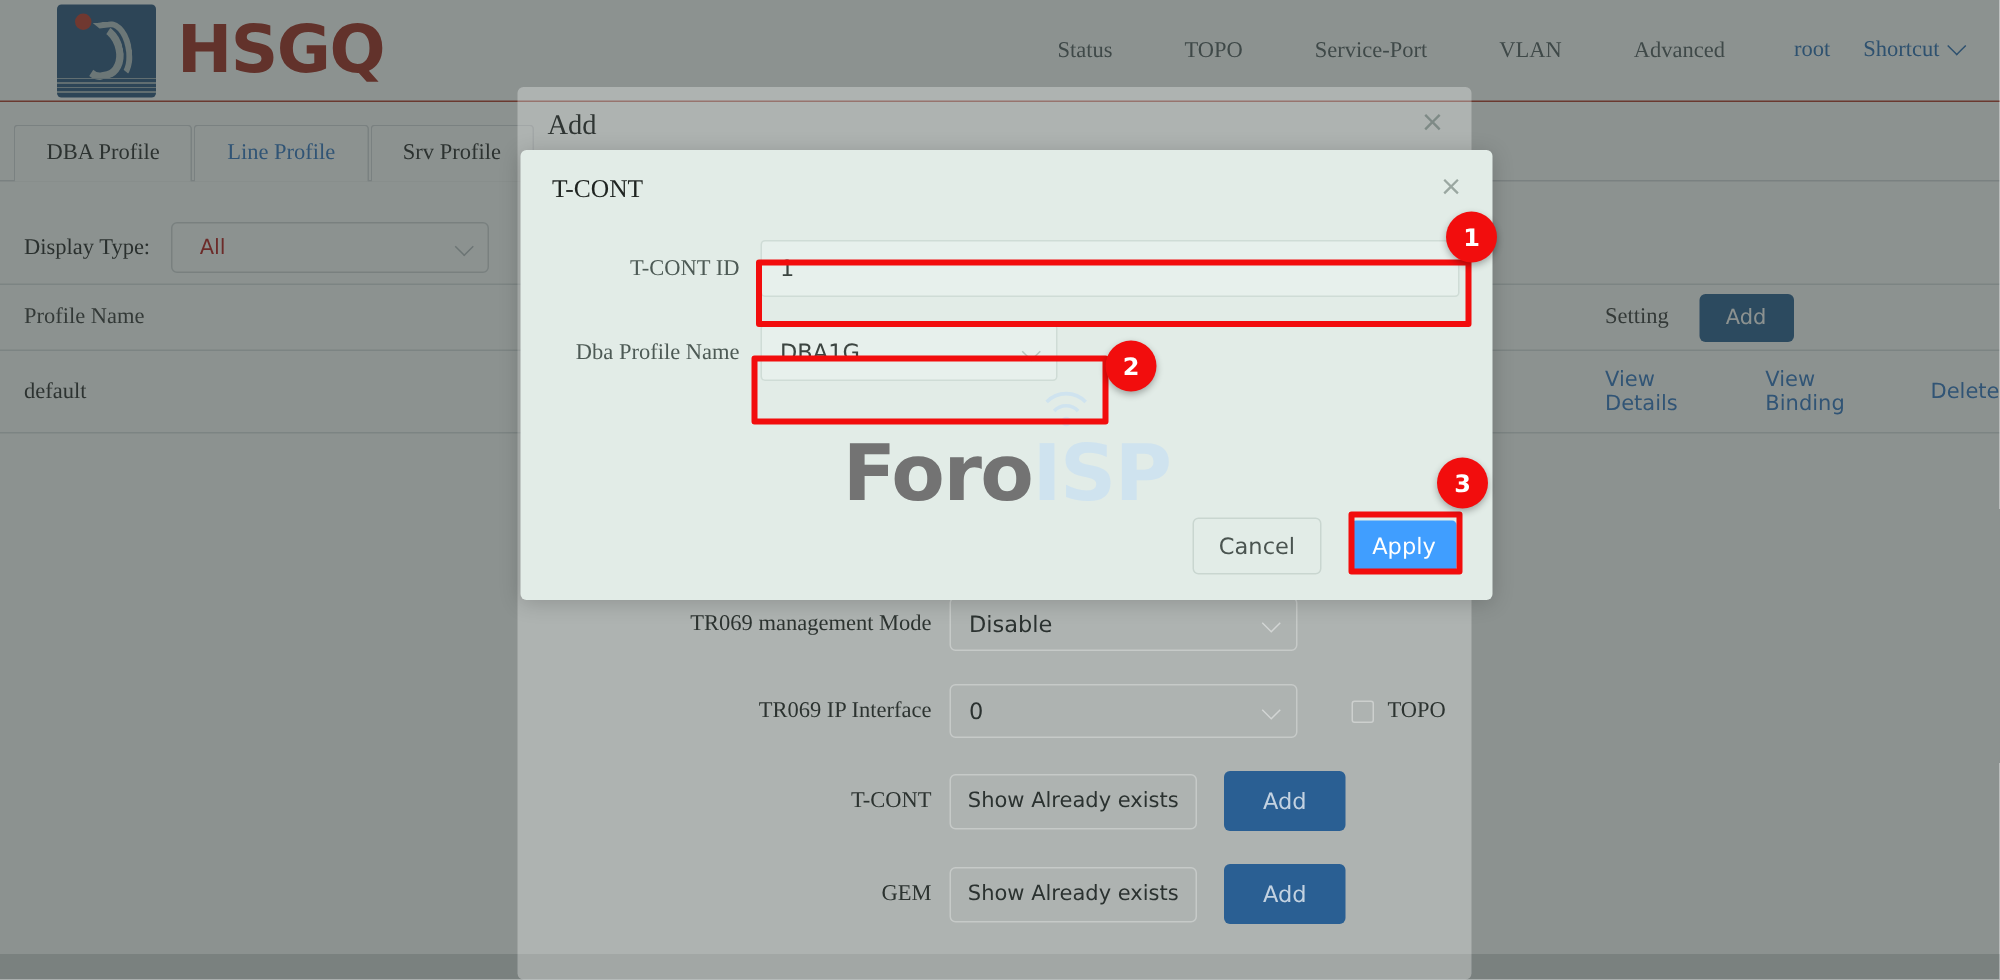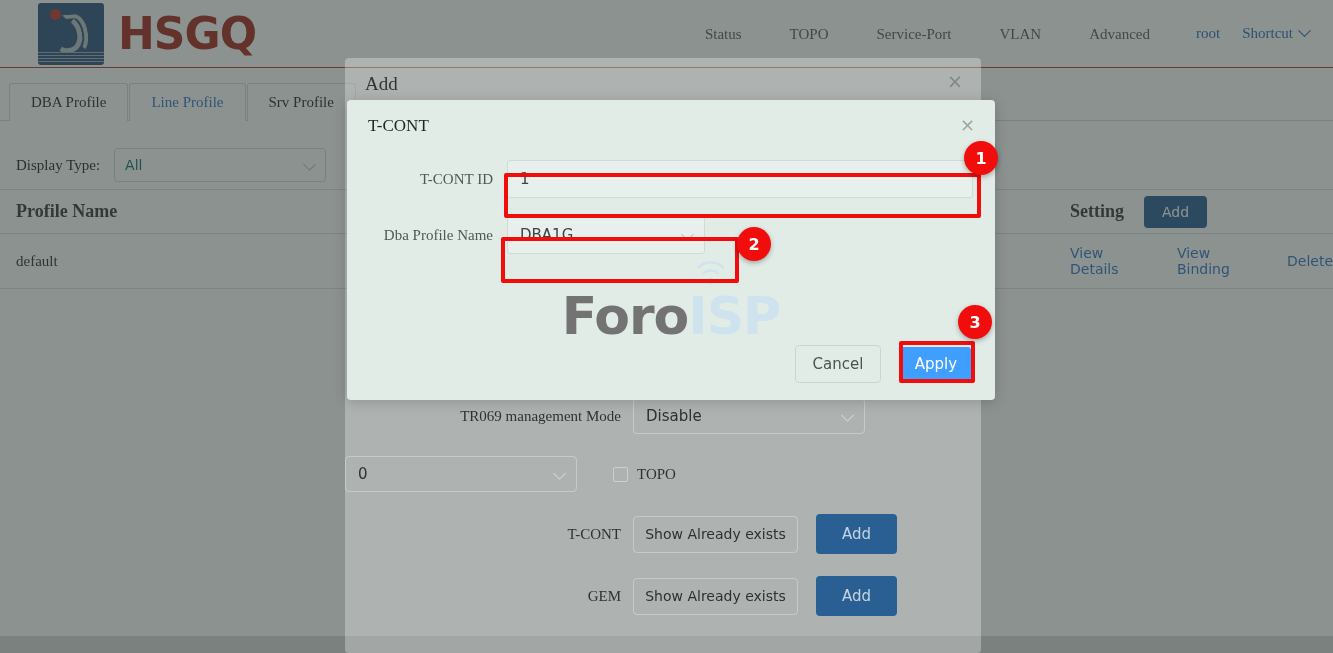--- a/index.html
+++ b/index.html
@@ -103,44 +103,44 @@
   .filter-row {
     display: flex; align-items: center;
     padding: 26px 0 0 16px;
     height: 62px;
   }
   .filter-label { font-size: 15px; color: #262626; margin-right: 14px; }
   .select-box {
     width: 212px; height: 34px;
     border: 1px solid #d5d8da; border-radius: 4px;
     display: flex; align-items: center;
-    padding: 0 10px;
-    font-family: "DejaVu Sans", sans-serif;
-    font-size: 14px; color: #0f766e;
+    padding: 0 18px;
+    font-family: "DejaVu Sans", sans-serif;
+    font-size: 14px; color: #b91c1c;
     background: #fff; cursor: pointer;
     position: relative;
   }
   .select-box .sel-chev {
     position: absolute; right: 11px; top: 11px;
     width: 9px; height: 9px;
     border-right: 1.4px solid #b9bec2; border-bottom: 1.4px solid #b9bec2;
     transform: rotate(45deg);
   }
 
   
   .table { margin-top: 6px; border-top: 1px solid #dcdfe2; }
   .thead, .trow {
     display: flex; align-items: center;
     border-bottom: 1px solid #dcdfe2;
     padding-left: 16px;
   }
   .thead { height: 44px; }
   .trow { height: 55px; }
   .th {
-    font-size: 18px; font-weight: bold; color: #3b3b3b;
+    font-size: 15px; font-weight: normal; color: #3b3b3b;
   }
   .td { font-size: 15px; color: #2e2e2e; font-family: "Liberation Serif", serif; }
   .col-name { width: 1043px; display: flex; align-items: center; }
   .col-setting { flex: 1; display: flex; align-items: center; gap: 20px; padding-left: 11px; }
   .btn-blue {
     background: #2a5f93; color: #fff;
     border: none; border-radius: 4px;
     font-family: "DejaVu Sans", sans-serif;
     font-size: 14px;
     padding: 8px 18px; cursor: pointer;
@@ -418,20 +418,21 @@
   <div class="add-form">
     <div class="form-row">
       <span class="form-label">TR069 management Mode</span>
       <div class="form-ctl-select">
         <span>Disable</span>
         <span class="sel-chev"></span>
       </div>
     </div>
 
     <div class="form-row">
+      <span class="form-label">TR069 IP Interface</span>
       <div class="form-ctl-select">
         <span>0</span>
         <span class="sel-chev"></span>
       </div>
       <div class="chk-wrap">
         <span class="chk"></span>
         <span class="chk-label">TOPO</span>
       </div>
     </div>
 

